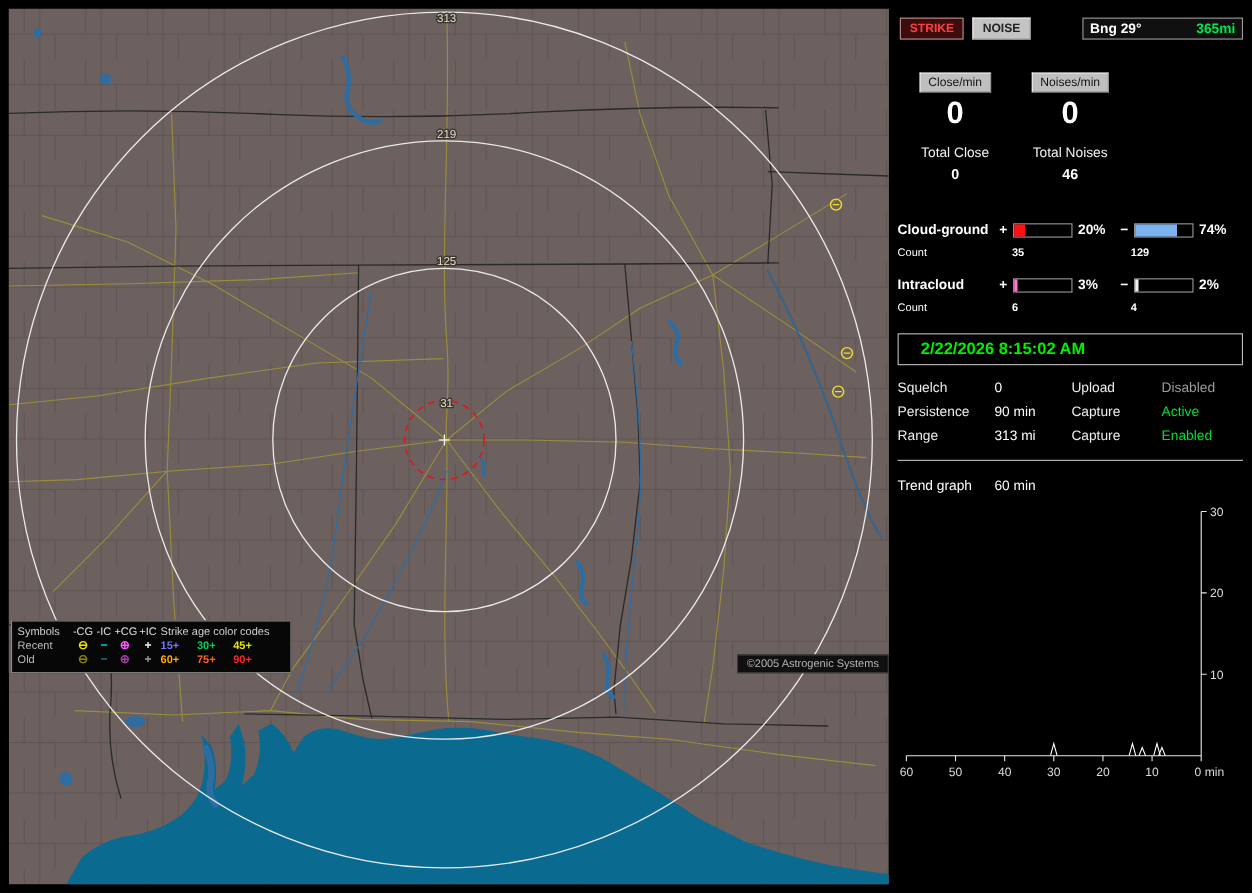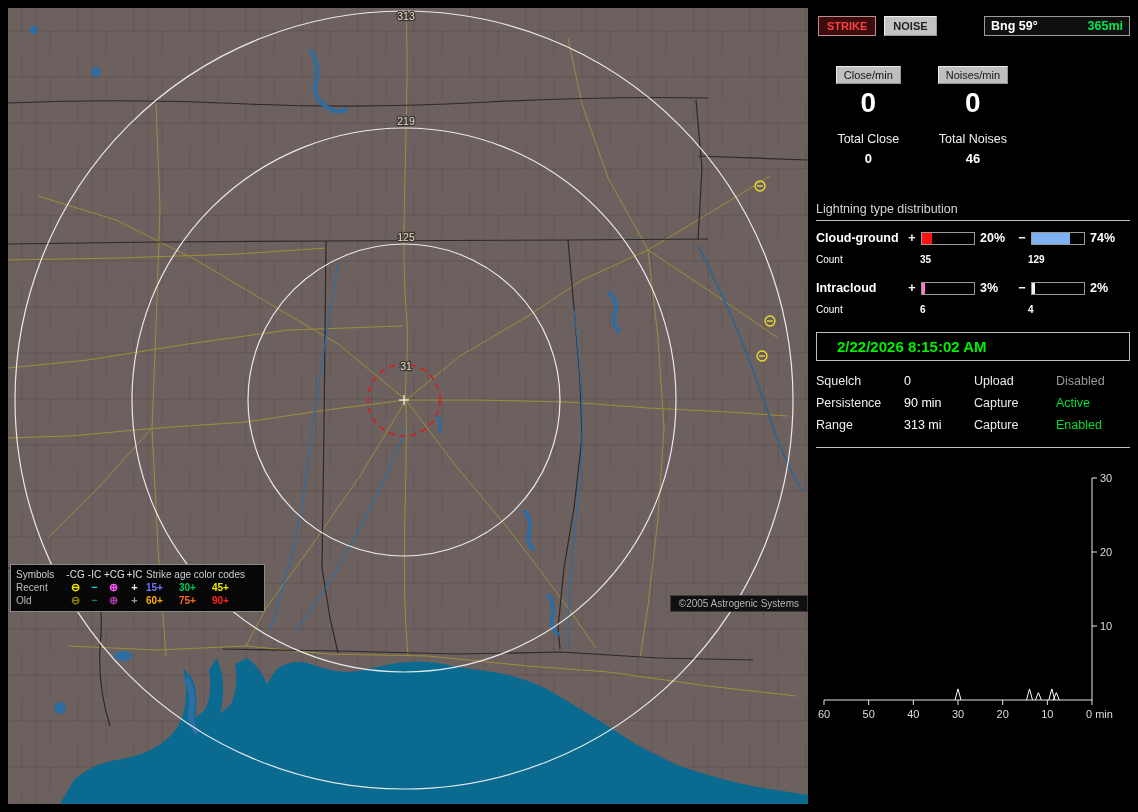--- a/index.html
+++ b/index.html
@@ -199,42 +199,41 @@
 
   <div class="map-copyright">©2005 Astrogenic Systems</div>
 </div>
 
 <div class="panel">
 
   <div class="ctl-row">
     <button class="btn strike">STRIKE</button>
     <button class="btn noise">NOISE</button>
     <div class="bng">
-      <span>Bng 59°</span>
+      <span>Bng 29°</span>
       <span style="color: rgb(0, 230, 77);">365mi</span>
     </div>
   </div>
 
   <div class="rates">
     <div class="rate-col">
       <span class="rate-btn">Close/min</span>
       <div class="rate-val">0</div>
       <div class="total-label">Total Close</div>
       <div class="total-val">0</div>
     </div>
     <div class="rate-col">
       <span class="rate-btn">Noises/min</span>
       <div class="rate-val">0</div>
       <div class="total-label">Total Noises</div>
       <div class="total-val">46</div>
     </div>
   </div>
 
   <div class="dist">
-    <div class="dist-title">Lightning type distribution</div>
 
     <div class="dist-row">
       <span class="dist-label">Cloud-ground</span>
       <span class="sign">+</span>
       <span class="bar">
         <span class="bar-fill" style="background: rgb(255, 17, 17); width: 20%;"></span>
       </span>
       <span class="pct">20%</span>
       <span class="sign">−</span>
       <span class="bar">
@@ -283,20 +282,24 @@
 
     <span class="lbl">Range</span>
     <span class="val">313 mi</span>
     <span class="lbl">Capture</span>
     <span class="val" style="color: rgb(0, 221, 51);">Enabled</span>
   </div>
 
   <hr class="sep">
 
 
+  <div class="trend-row">
+    <span class="dim">Trend graph</span>
+    <span class="val">60 min</span>
+  </div>
 
   <svg id="trend-svg" width="310" height="252" viewBox="0 0 310 252">
       <line x1="8" y1="230" x2="276" y2="230" stroke="#e8e8e8"></line>
       <line x1="276" y1="8" x2="276" y2="230" stroke="#e8e8e8"></line>
       <line x1="276" y1="156" x2="281" y2="156" stroke="#e8e8e8"></line>
       <text x="284" y="160" fill="#ddd" font-size="11">10</text>
       <line x1="276" y1="82" x2="281" y2="82" stroke="#e8e8e8"></line>
       <text x="284" y="86" fill="#ddd" font-size="11">20</text>
       <line x1="276" y1="8" x2="281" y2="8" stroke="#e8e8e8"></line>
       <text x="284" y="12" fill="#ddd" font-size="11">30</text>

